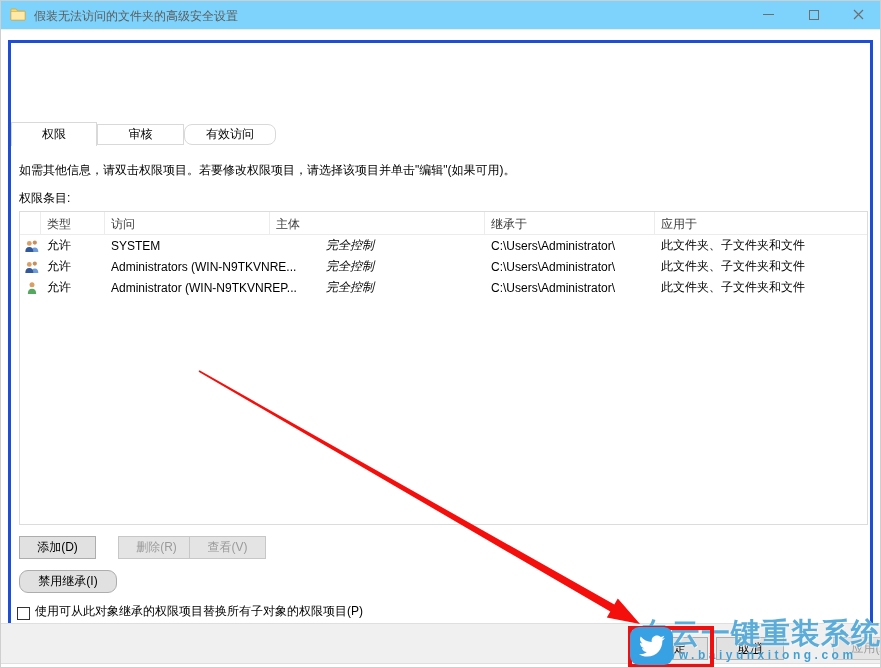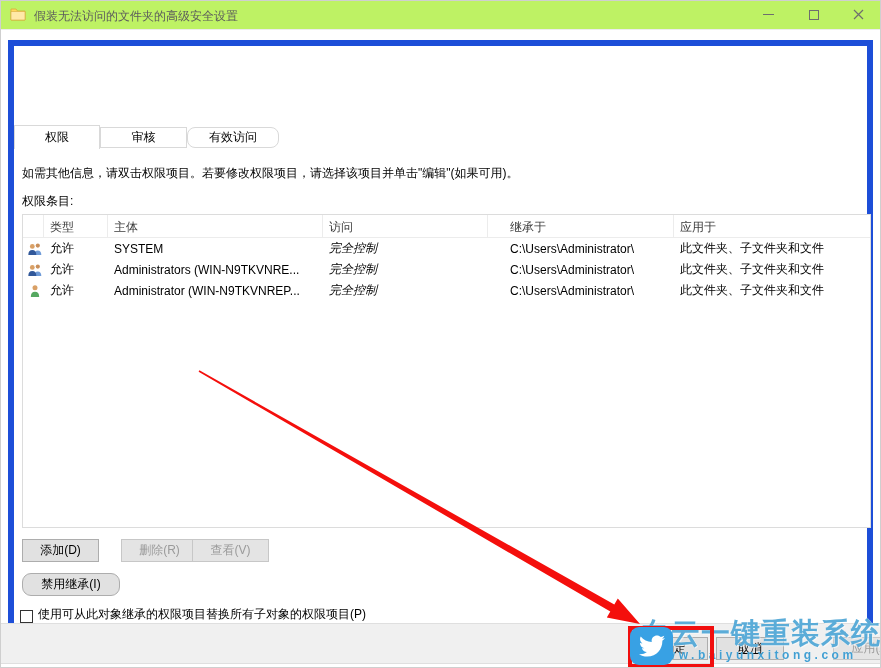--- a/index.html
+++ b/index.html
@@ -5,54 +5,54 @@
   * { margin:0; padding:0; box-sizing:border-box; }
   html,body { width:881px; height:668px; }
   body {
     position:relative; background:#fff; overflow:hidden;
     font-family:"Liberation Sans","DejaVu Sans",sans-serif;
     font-size:12px; color:#000;
   }
   .window-frame { position:absolute; inset:0; border:1px solid #cfcfcf; pointer-events:none; z-index:30; }
 
   
-  .titlebar { position:absolute; left:0; top:0; width:881px; height:30px; background:#bef264; border-bottom:1px solid #ececec; }
+  .titlebar { position:absolute; left:0; top:0; width:881px; height:30px; background:#7dd3fc; border-bottom:1px solid #ececec; }
   .titlebar .app-icon { position:absolute; left:10px; top:7px; }
   .titlebar .title-text { position:absolute; left:34px; top:8px; color:#5c5c5c; font-size:12px; }
   .win-btn { position:absolute; top:0; width:45px; height:29px; display:flex; align-items:center; justify-content:center; cursor:default; }
   .glyph-min { width:11px; height:0; border-top:1px solid #6e6e6e; }
   .glyph-max { width:10px; height:10px; border:1px solid #6e6e6e; }
 
   
   .info-label { position:absolute; left:20px; }
   .info-value { position:absolute; left:88px; }
   .link { color:#0066cc; cursor:pointer; }
 
   
-  .panel { position:absolute; left:8px; top:40px; width:865px; height:589px; border:6px solid #1d4ed8; background:#fff;padding-left:16px; }
+  .panel { position:absolute; left:8px; top:40px; width:865px; height:589px; border:3px solid #1d4ed8; background:#fff;padding-left:16px; }
   .tab { position:absolute; top:81px; height:21px; border:1px solid #d9d9d9; background:#fff; text-align:center; line-height:19px; cursor:default; }
   .tab.active { top:79px; height:24px; border-bottom:none; line-height:22px; z-index:2; }
   .tab-1 { left:0; width:86px; }
   .tab-2 { left:86px; width:87px; }
   .tab-3 { left:173px; width:92px;border-radius:8px; }
 
   .instruction { position:absolute; left:8px; top:119px; }
   .entries-label { position:absolute; left:8px; top:147px; }
 
   
   .perm-table { position:absolute; left:8px; top:168px; width:849px; height:314px; border:1px solid #dcdcdc; background:#fff; }
   .thead { display:flex; height:23px; border-bottom:1px solid #ececec; color:#3b3b3b;font-family:Liberation Serif, serif; }
   .th { padding:4px 0 0 6px; border-right:1px solid #ececec; overflow:hidden; white-space:nowrap; }
   .trow { display:flex; height:21px; align-items:center; cursor:default; }
   .td { padding-left:6px; overflow:hidden; white-space:nowrap; }
   .c0 { width:21px; flex:none; display:flex; align-items:center; justify-content:center; padding-left:2px; }
   .c1 { width:64px; flex:none; }
   .c2 { width:215px; flex:none; }
   .c3 { width:165px; flex:none; }
-  .c4 { width:170px; flex:none;margin-left:16px; }
+  .c4 { width:170px; flex:none; }
   .c5 { width:214px; flex:none; border-right:none; }
   .access-italic { font-style:italic; }
 
   
   .btn { position:absolute; height:23px; background:#e1e1e1; border:1px solid #adadad; text-align:center; font-size:12px; font-family:inherit; cursor:default; padding:0 4px; }
   .btn.disabled { background:#e4e4e4; border-color:#c7c7c7; color:#9b9b9b; }
   .btn-add { left:8px; top:493px; width:77px;text-align:center; }
   .btn-remove { left:107px; top:493px; width:77px; }
   .btn-view { left:178px; top:493px; width:77px; }
   .btn-inherit { left:8px; top:527px; width:98px;border-radius:9px; }
@@ -108,22 +108,22 @@
   <div class="tab tab-2">审核</div>
   <div class="tab tab-3">有效访问</div>
 
   <div class="instruction">如需其他信息，请双击权限项目。若要修改权限项目，请选择该项目并单击"编辑"(如果可用)。</div>
   <div class="entries-label">权限条目:</div>
 
   <div class="perm-table">
     <div class="thead">
       <div class="th c0"></div>
       <div class="th c1">类型</div>
+      <div class="th c3">访问</div>
       <div class="th c2">主体</div>
-      <div class="th c3">访问</div>
       <div class="th c4">继承于</div>
       <div class="th c5">应用于</div>
     </div>
 
     <div class="trow">
       <div class="c0">
         <svg width="16" height="16" viewBox="0 0 16 16">
           <circle cx="10.8" cy="4.6" r="2.1" fill="#c98f5a"></circle>
           <path d="M7.3 14 q0 -4.6 3.5 -4.6 q3.5 0 3.5 4.6 z" fill="#6f9bd8"></path>
           <circle cx="5.3" cy="5.4" r="2.4" fill="#d9a066"></circle>

